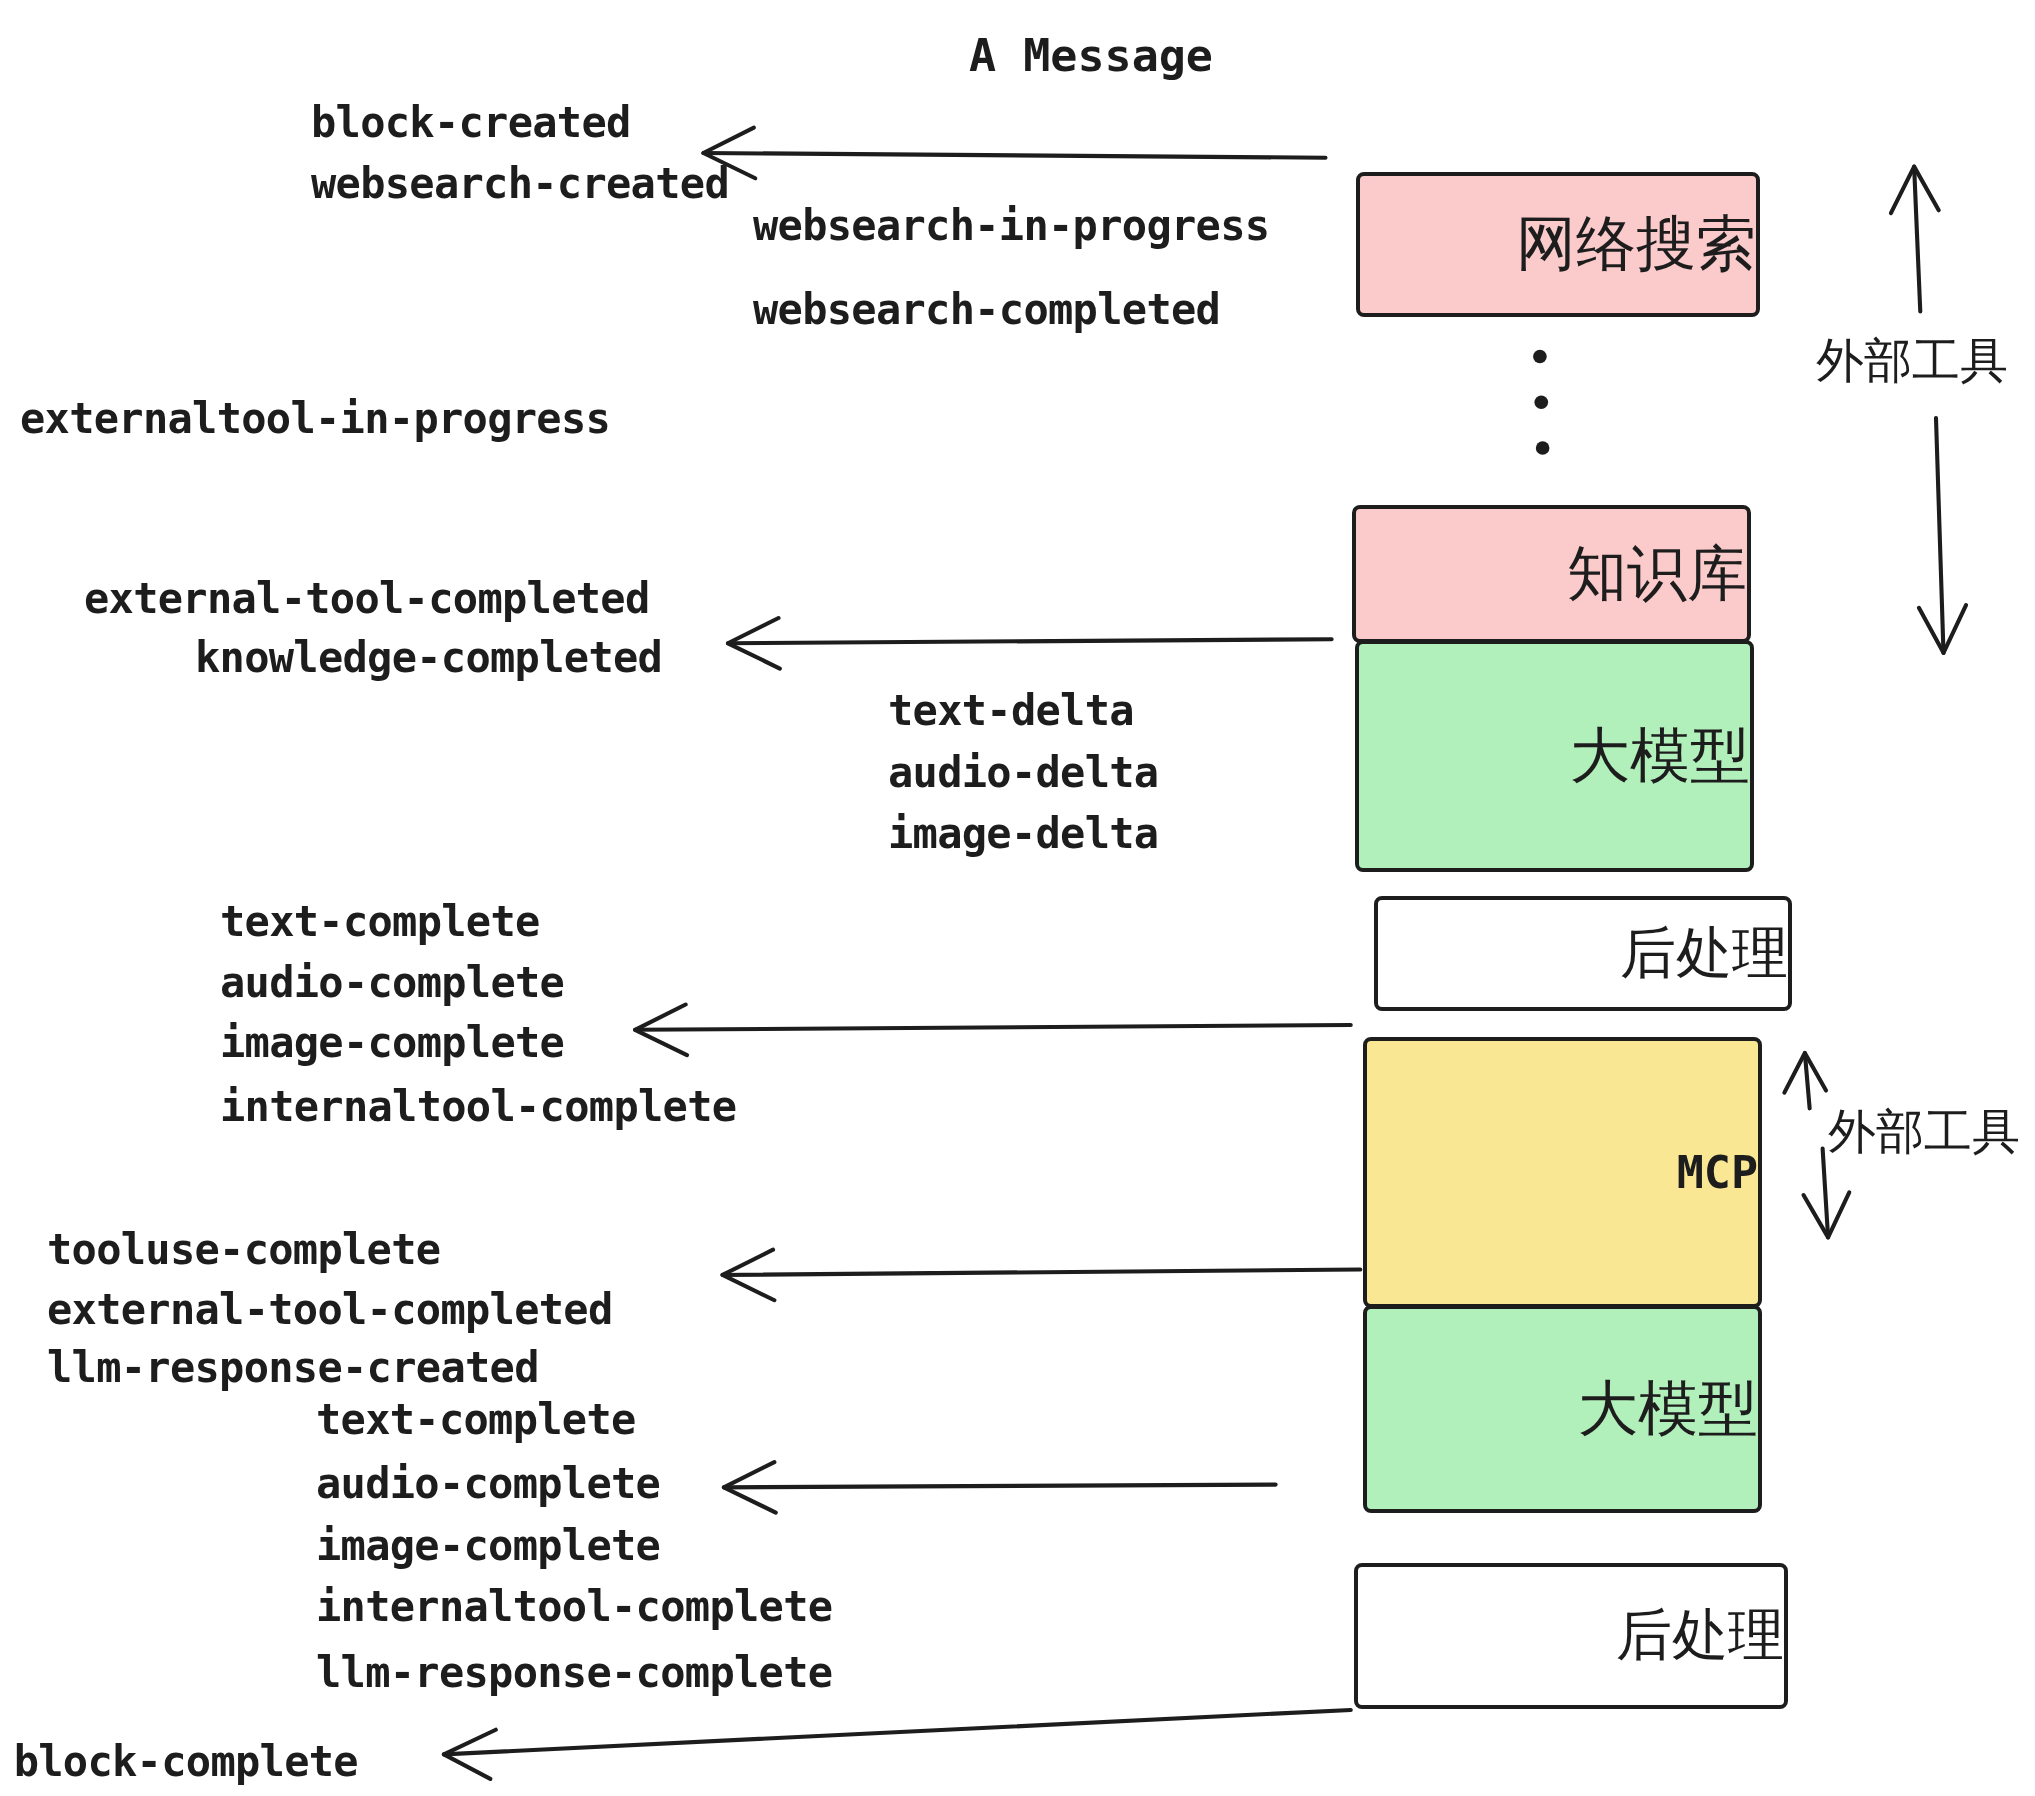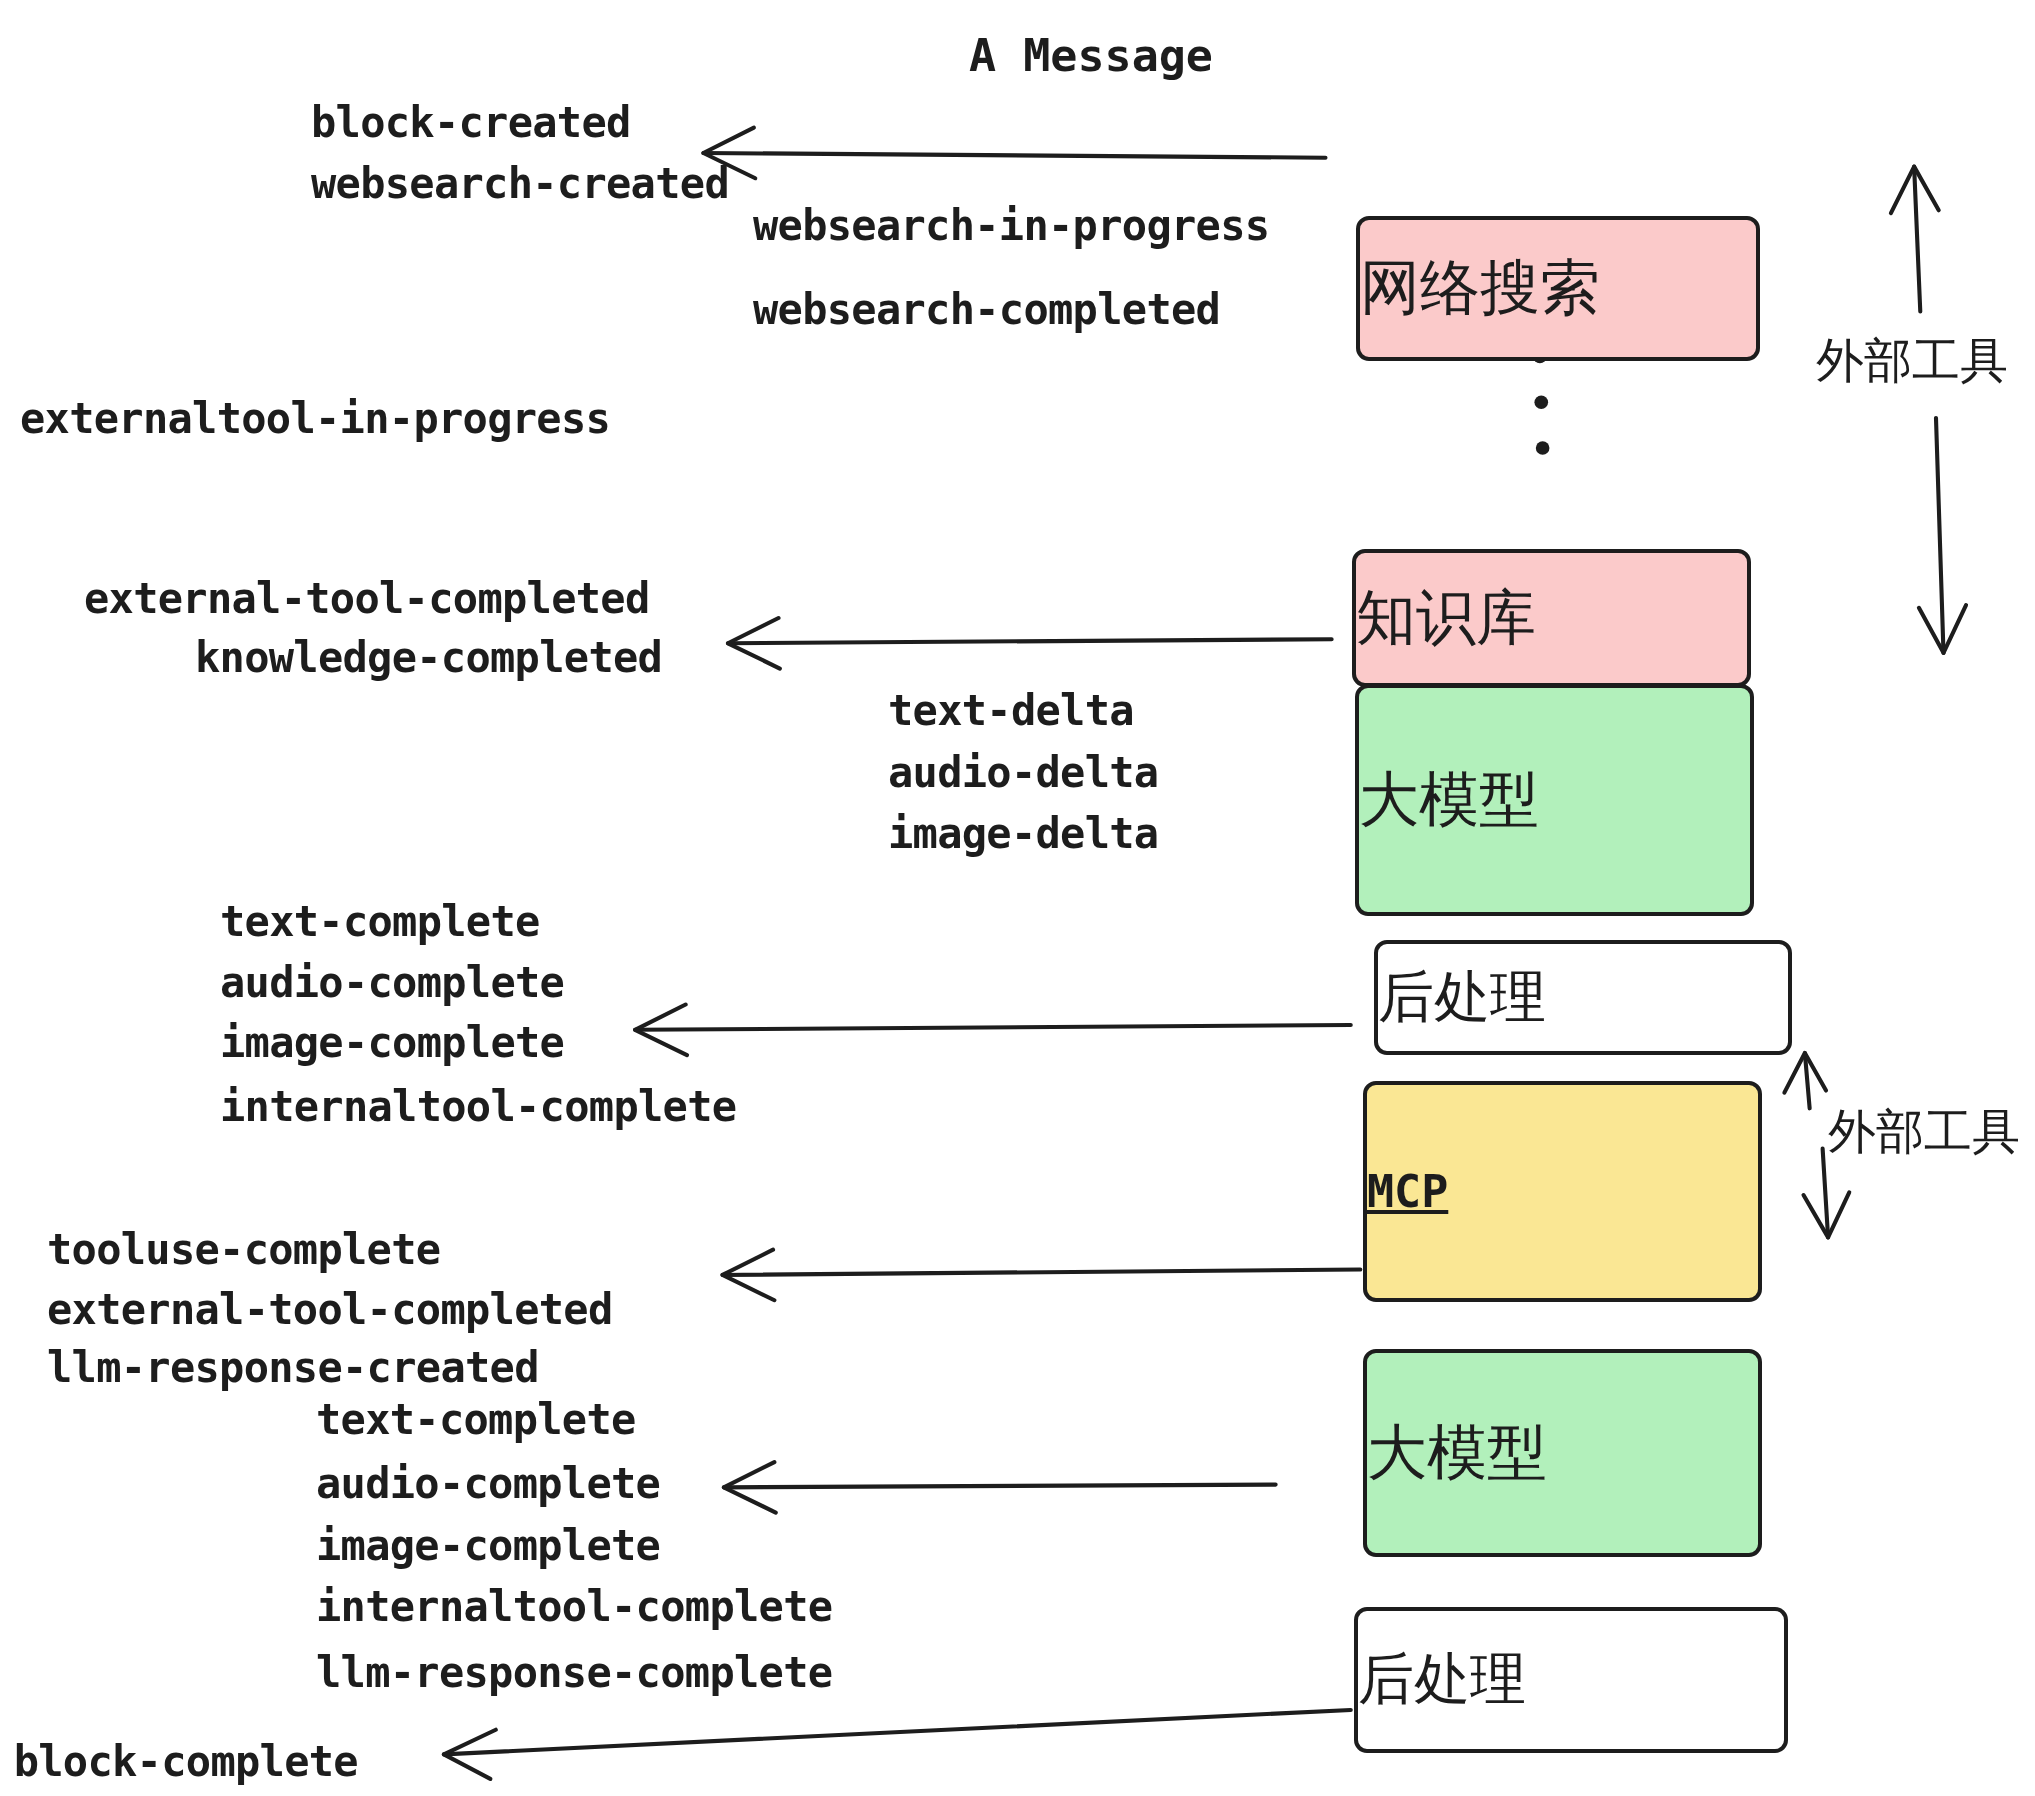--- a/index.html
+++ b/index.html
@@ -2,22 +2,22 @@
 <html style="font-size:11px"><head>
 <meta charset="utf-8">
 <style>
   html,body{margin:0;padding:0;background:#ffffff;}
   #canvas{position:relative;width:2035px;height:1796px;background:#ffffff;overflow:hidden;
           font-family:"DejaVu Sans Mono", monospace;color:#1d1d1d;}
   .evt{position:absolute;font-family:"DejaVu Sans Mono", monospace;font-weight:700;
        font-size:42px;color:#1d1d1d;white-space:nowrap;transform:translateY(-50%);letter-spacing:-0.7px;}
   .title{position:absolute;left:1091px;top:55px;transform:translate(-50%,-50%);
          font-family:"DejaVu Sans Mono", monospace;font-weight:700;font-size:45px;white-space:nowrap;}
-  .box{position:absolute;border:4.1px solid #1d1d1d;border-radius:13px;box-sizing:border-box;
-       display:flex;align-items:center;justify-content:flex-start;margin-top:44px;}
+  .box{position:absolute;border:4.1px solid #1d1d1d;border-radius:8px;box-sizing:border-box;
+       display:flex;align-items:center;justify-content:flex-end;}
   .zh{font-family:"DejaVu Sans","Liberation Sans",sans-serif;font-size:60px;color:#1d1d1d;white-space:nowrap;}
   .mcp-label{font-family:"DejaVu Sans Mono", monospace;font-weight:700;font-size:45px;color:#1d1d1d;}
   .side-label{position:absolute;font-family:"DejaVu Sans","Liberation Sans",sans-serif;font-size:48px;
               color:#1d1d1d;white-space:nowrap;}
   svg.overlay{position:absolute;left:0;top:0;pointer-events:none;}
   svg.overlay path{stroke:#1d1d1d;stroke-width:6;fill:none;stroke-linecap:round;stroke-linejoin:round;}
   svg.overlay circle{fill:#1d1d1d;}
 </style>
 </head>
 <body>
@@ -96,21 +96,21 @@
   </div>
 
   <div class="box" style="left: 1355px; top: 640px; width: 399px; height: 232px; background-color: rgb(178, 240, 187);">
     <span class="zh">大模型</span>
   </div>
 
   <div class="box" style="left: 1374px; top: 896px; width: 418px; height: 115px; background-color: rgb(255, 255, 255);">
     <span class="zh" style="font-size:56px">后处理</span>
   </div>
 
-  <div class="box" style="left: 1363px; top: 1037px; width: 399px; height: 221px; background-color: rgb(250, 231, 148); text-decoration: underline;">
+  <div class="box" style="left: 1363px; top: 1037px; width: 399px; height: 271px; background-color: rgb(250, 231, 148);">
     <span class="mcp-label">MCP</span>
   </div>
 
   <div class="box" style="left: 1363px; top: 1305px; width: 399px; height: 208px; background-color: rgb(178, 240, 187);">
     <span class="zh">大模型</span>
   </div>
 
   <div class="box" style="left: 1354px; top: 1563px; width: 434px; height: 146px; background-color: rgb(255, 255, 255);">
     <span class="zh" style="font-size:56px">后处理</span>
   </div>

